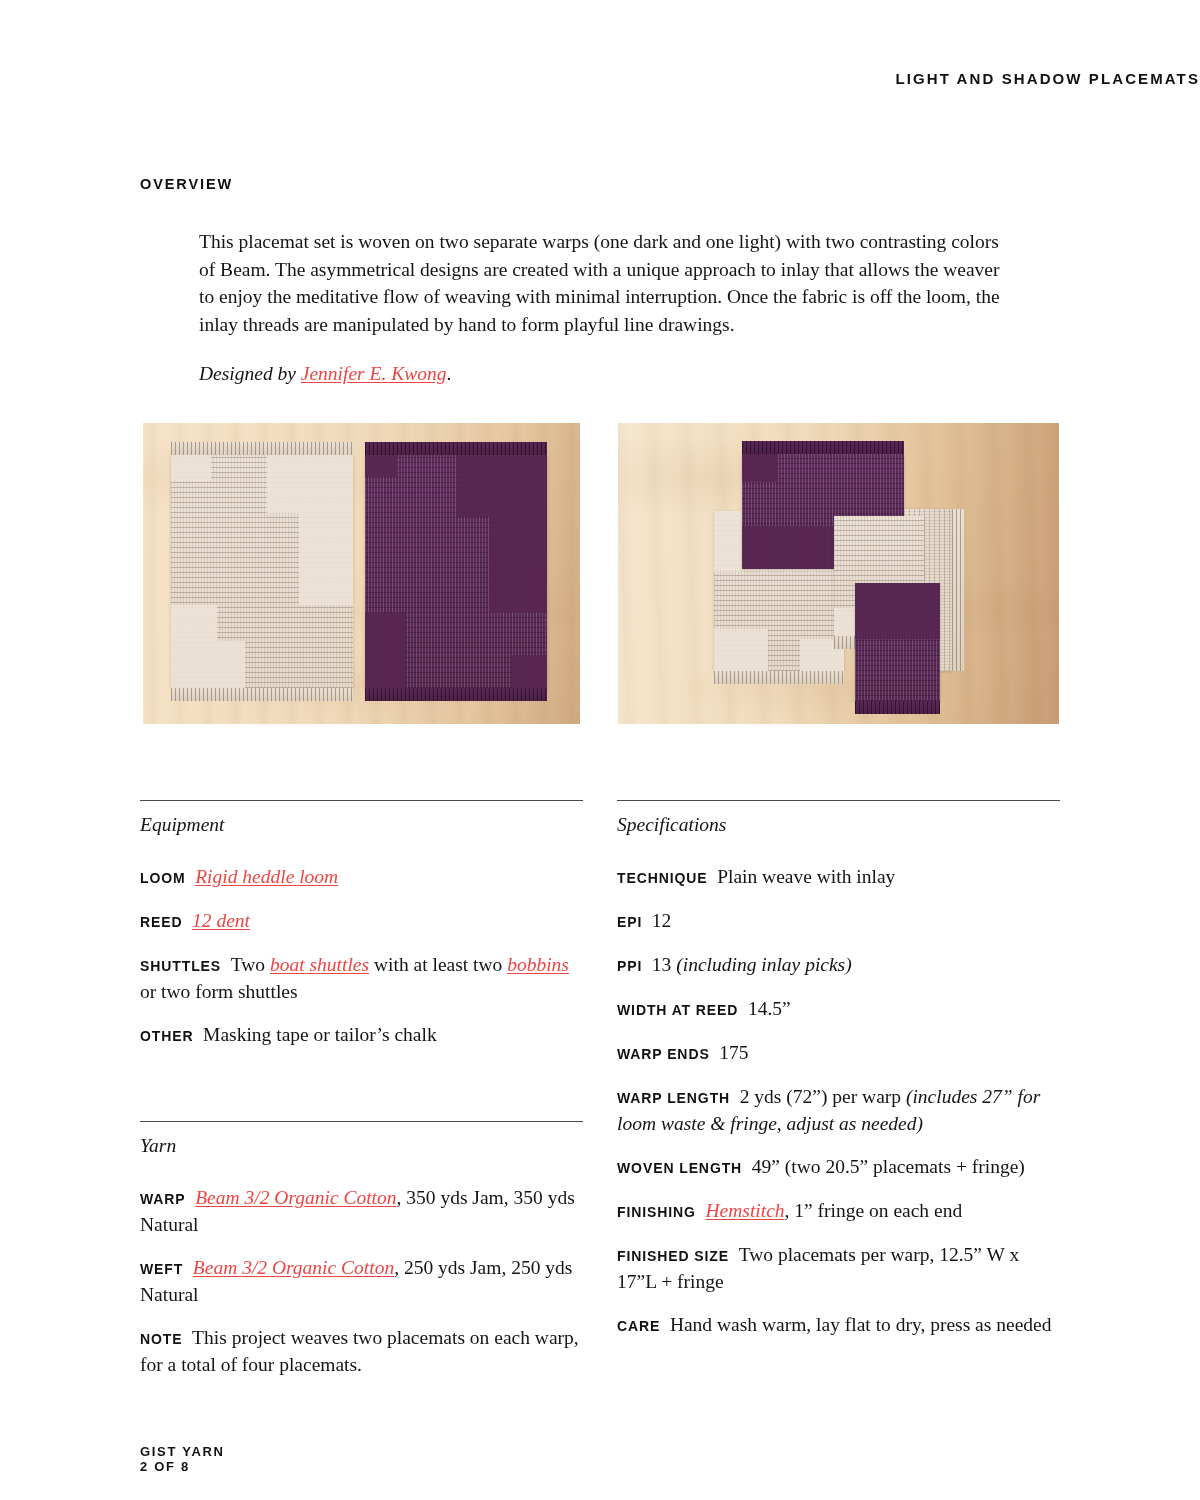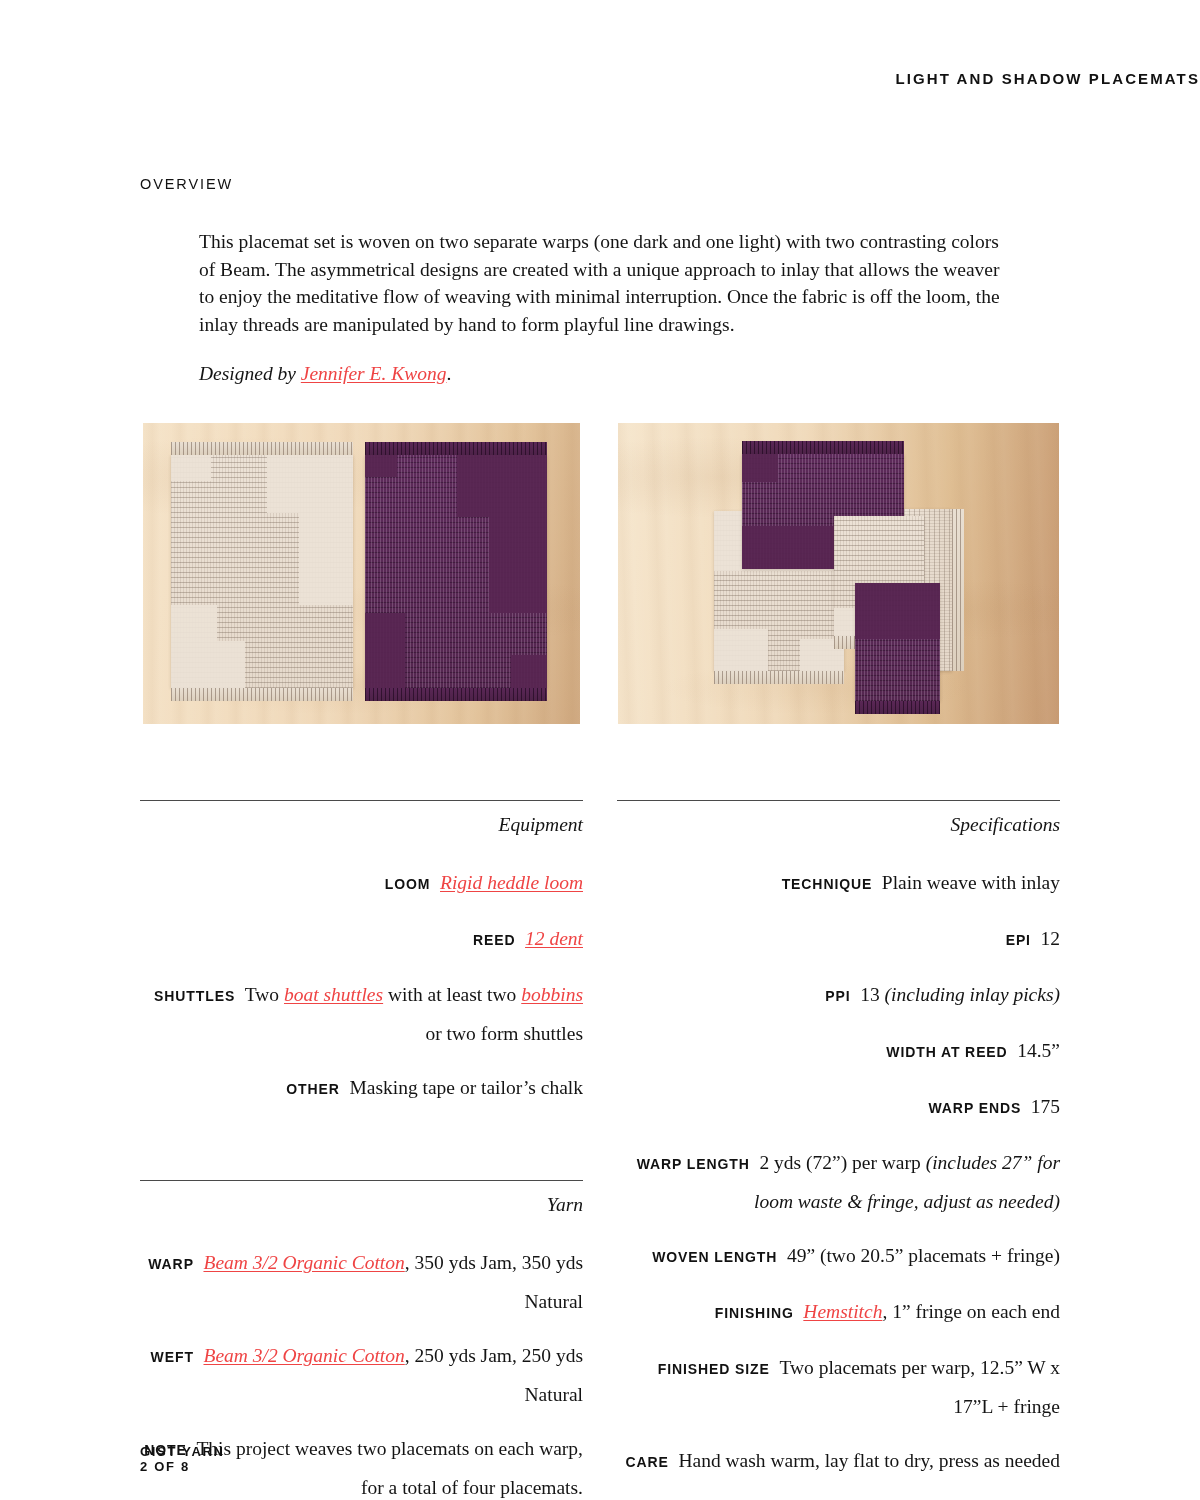--- a/index.html
+++ b/index.html
@@ -35,21 +35,21 @@
   
   .content {
     position: absolute;
     left: 140px;
     top: 176px;
     width: 920px;
   }
 
   .section-label {
     font-family: "Liberation Sans", sans-serif;
-    font-weight: normal;
+    font-weight: bold;
     font-size: 14.5px;
     letter-spacing: 1.9px;
     color: #111111;
     margin: 0 0 36px 0;
   }
 
   .overview-body {
     margin-left: 59px;
     width: 810px;
   }
@@ -189,21 +189,20 @@
   .fringe-top { top: -13px; }
   .fringe-bottom { bottom: -13px; }
 
   
   .cols {
     position: absolute;
     top: 800px;
     left: 0;
     width: 1200px;
     height: 620px;
-    text-align: right;
   }
   .col {
     position: absolute;
     top: 0;
     width: 443px;
   }
   .col-left { left: 140px; }
   .col-right { left: 617px; }
 
   .rule {
@@ -215,21 +214,21 @@
     font-style: italic;
     font-size: 19.5px;
     color: #141414;
     margin: 13px 0 0 0;
   }
   .entries {
     margin-top: 28px;
   }
   .entry {
     font-size: 19.5px;
-    line-height: 37px;
+    line-height: 26px;
     color: #141414;
     margin-bottom: 17px;
   }
   .entry:last-child { margin-bottom: 0; }
   .lbl {
     font-family: "Liberation Sans", sans-serif;
     font-weight: bold;
     font-size: 14px;
     letter-spacing: 0.9px;
     color: #111111;

